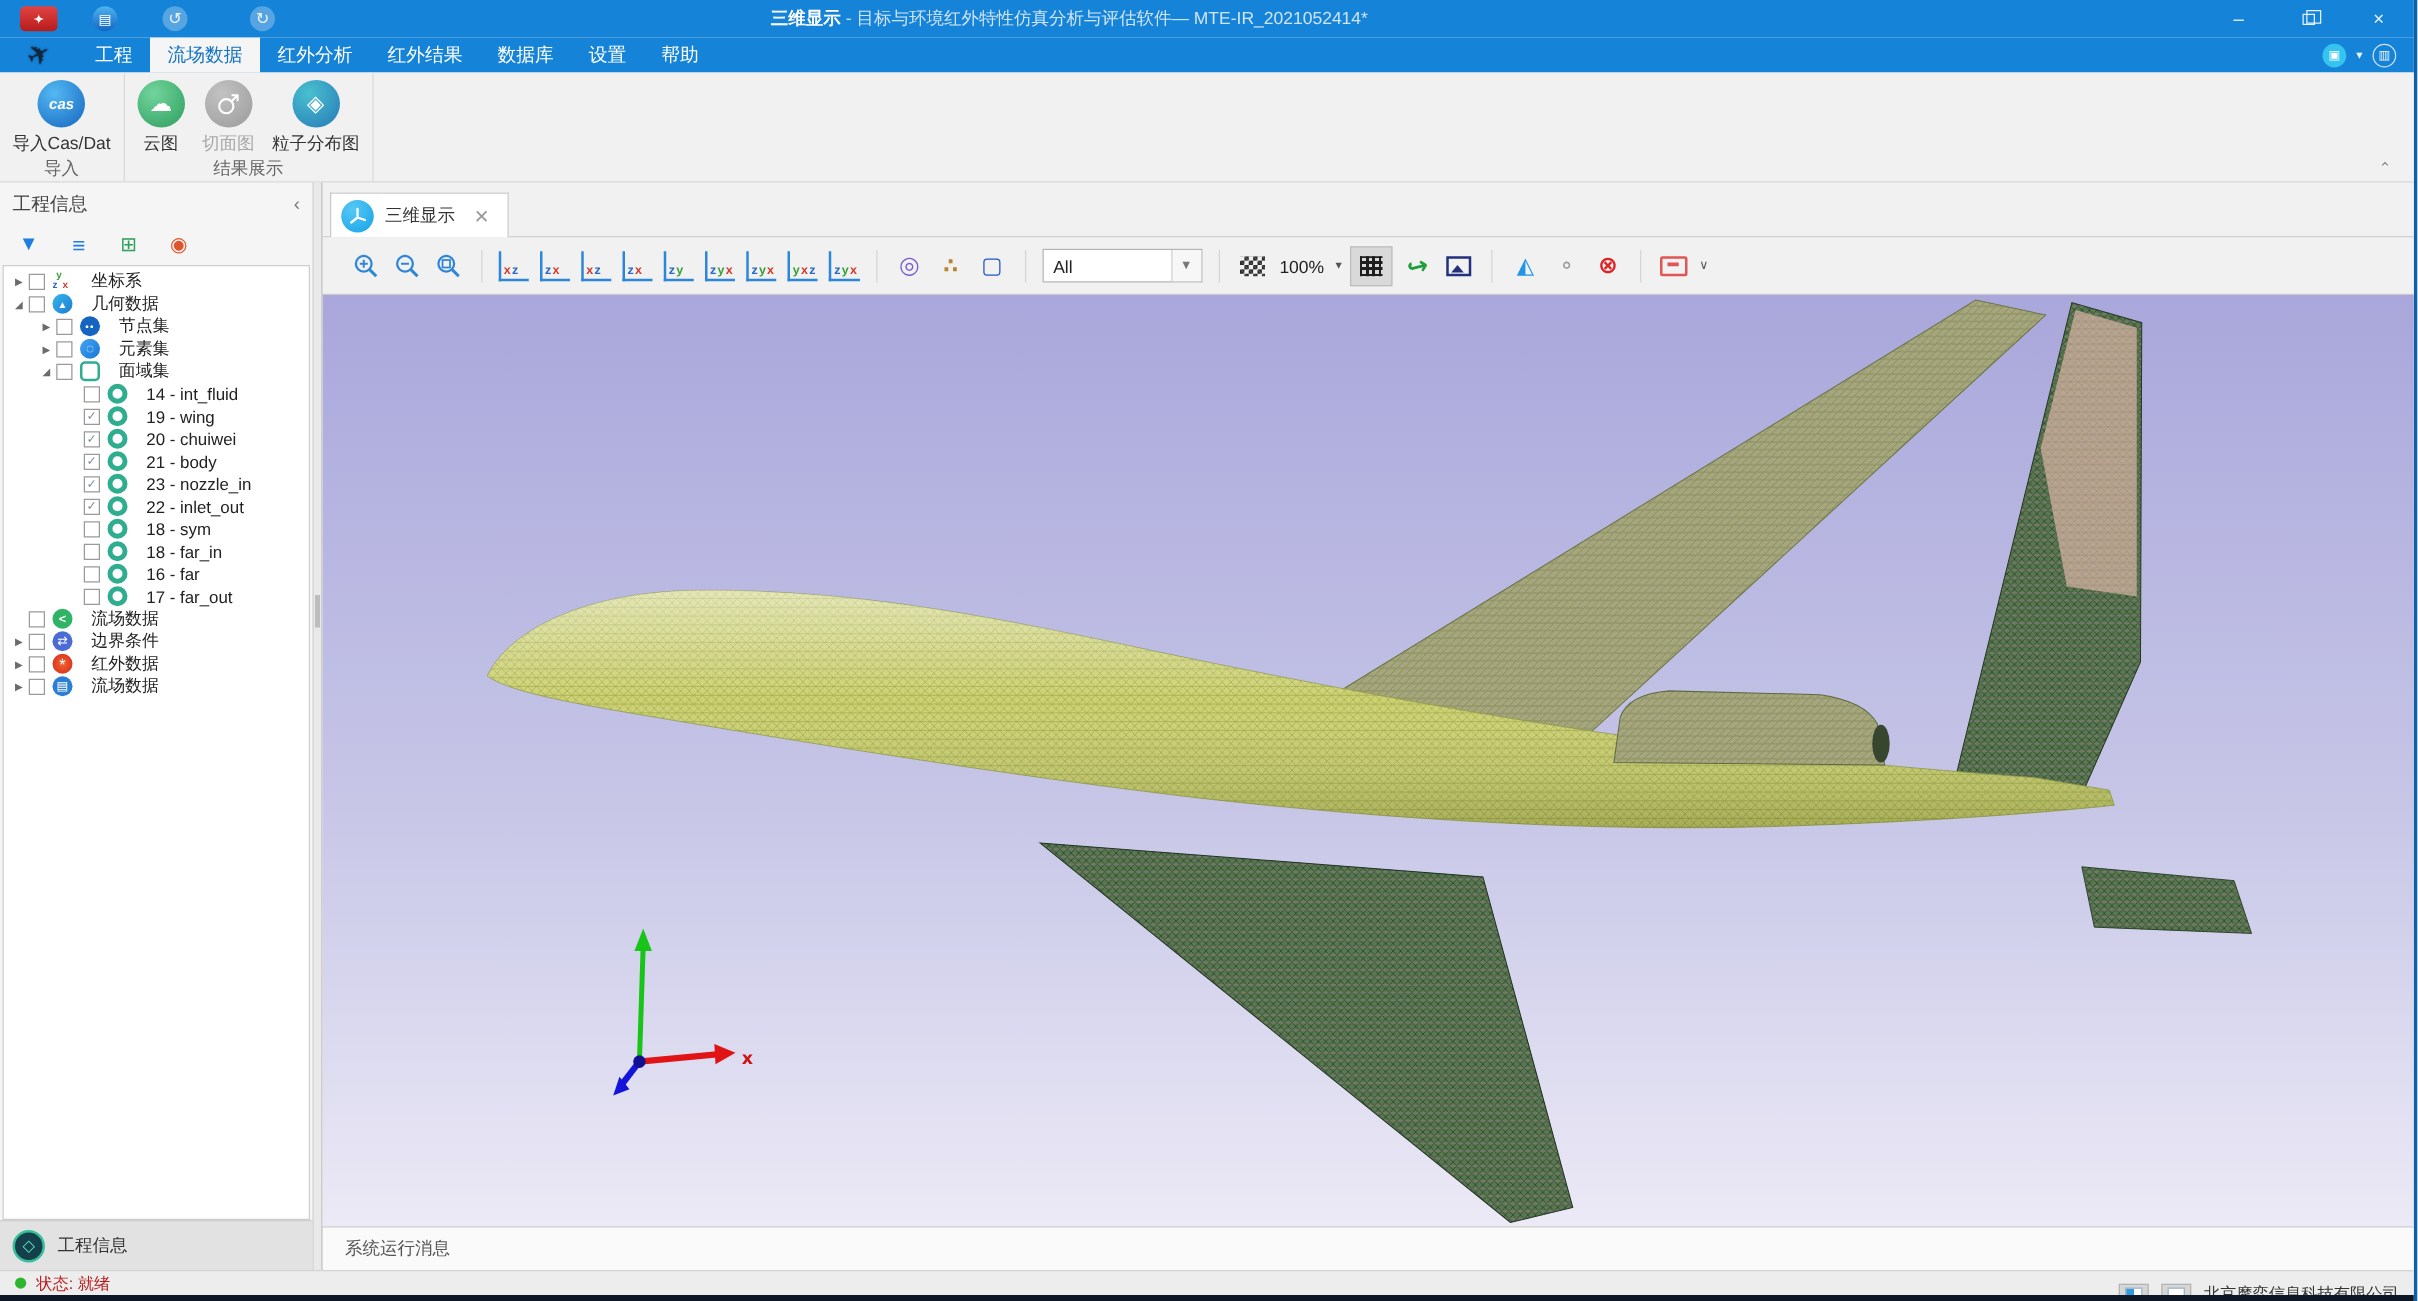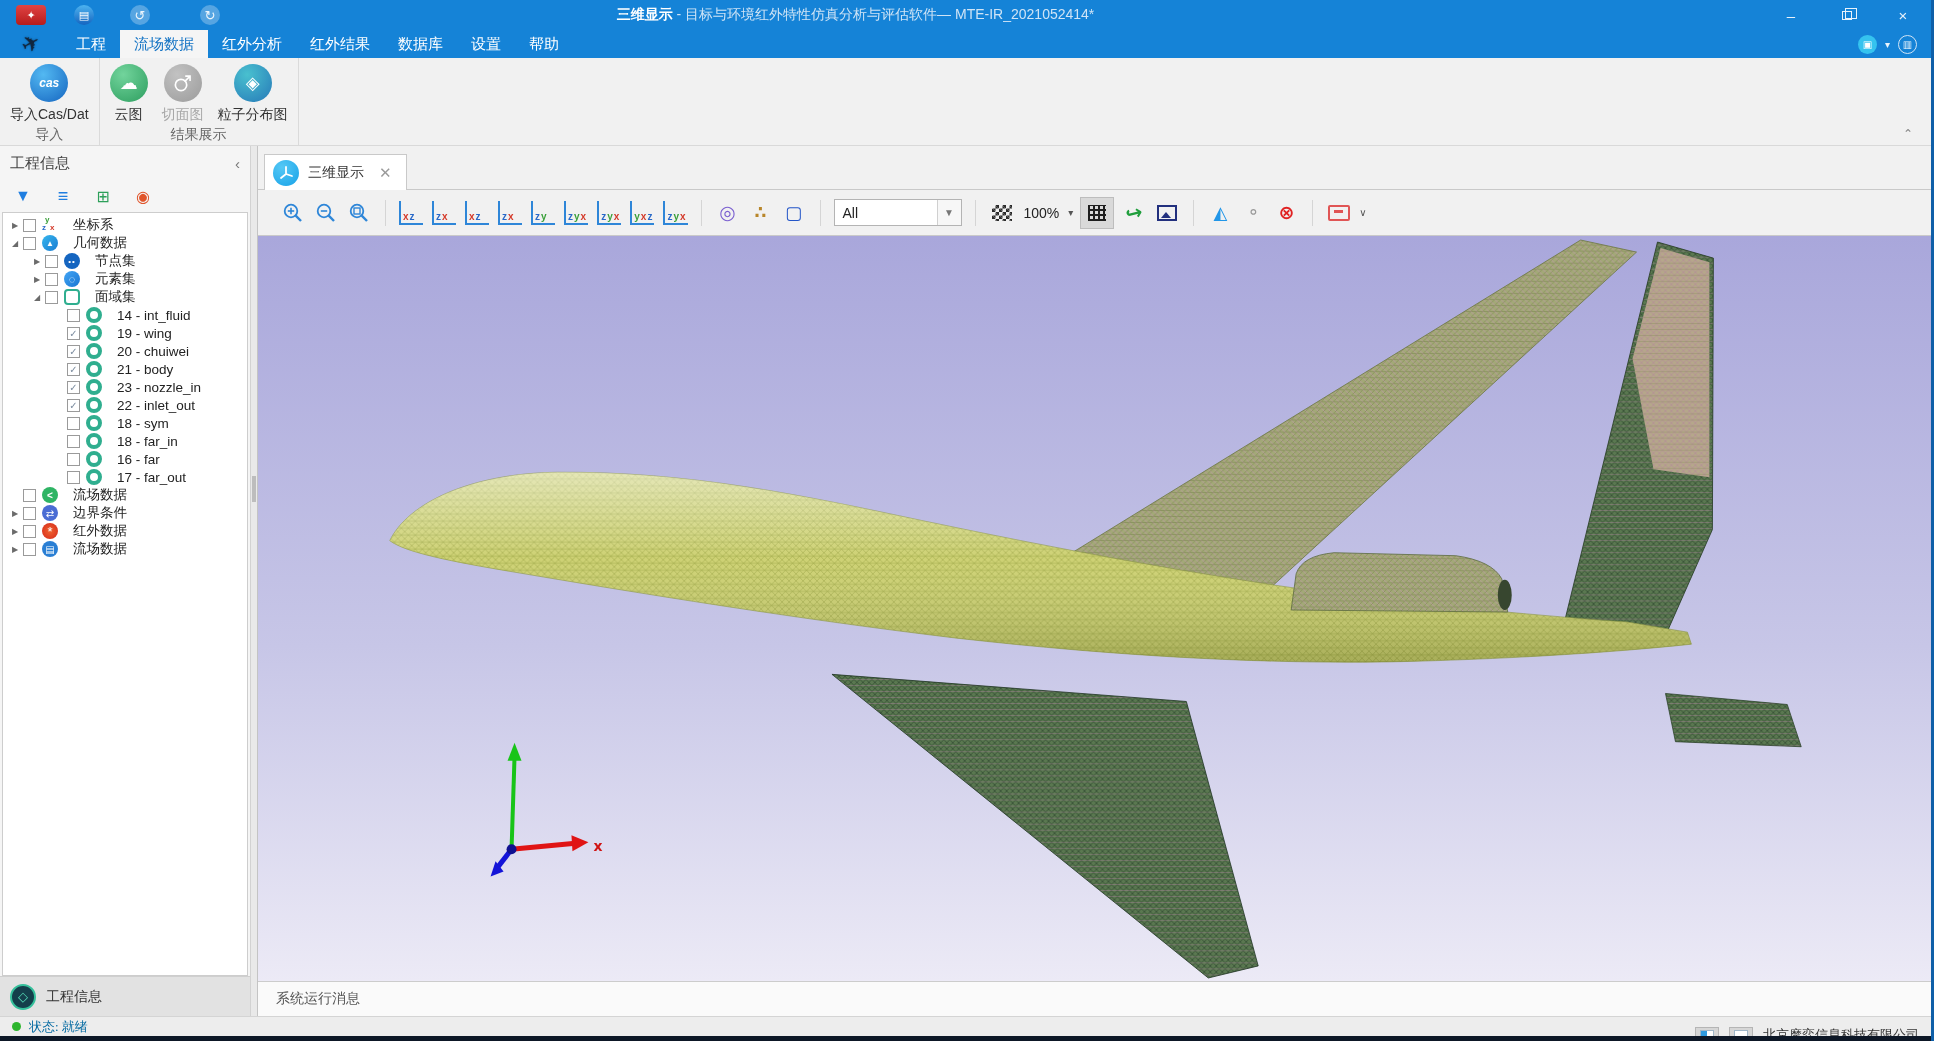--- a/index.html
+++ b/index.html
@@ -153,21 +153,21 @@
   .viewport svg { display:block; width:100%; height:100%; }
 
   .msgbar { height:35px; background:#fafafa; border-top:1px solid #cccccc; display:flex;
     align-items:center; padding:0 18px; flex:0 0 auto; }
   .msgbar span { font-size:14px; color:#555; }
 
   
   .statusbar { height:20px; background:#ededed; border-top:1px solid #d4d4d4; display:flex;
     align-items:center; padding:0 12px; flex:0 0 auto; gap:8px; }
   .stdot { width:9px; height:9px; border-radius:50%; background:#2db52d; }
-  .stlabel { font-size:13px; color:#0369a1;font-family:Liberation Serif, serif; }
+  .stlabel { font-size:13px; color:#b91c1c; }
   .st-right { margin-left:auto; display:flex; align-items:center; gap:10px;margin-top:17px; }
   .layout-toggle { width:24px; height:16px; background:#d6d6d6; border:1px solid #b5b5b5;
     display:flex; align-items:center; justify-content:center; }
   .layout-toggle i { display:block; width:14px; height:10px; background:#fff; border:1px solid #9fb6c8; }
   .lt-left i { background:linear-gradient(90deg,#2e9ae0 0 6px,#fff 6px); }
   .lt-bottom i { background:linear-gradient(#fff 0 5px,#2e9ae0 5px); }
   .company { font-size:13px; color:#333; }
   .bottomedge { height:5px; background:#0d1726; flex:0 0 auto; }
 </style>
 </head>

